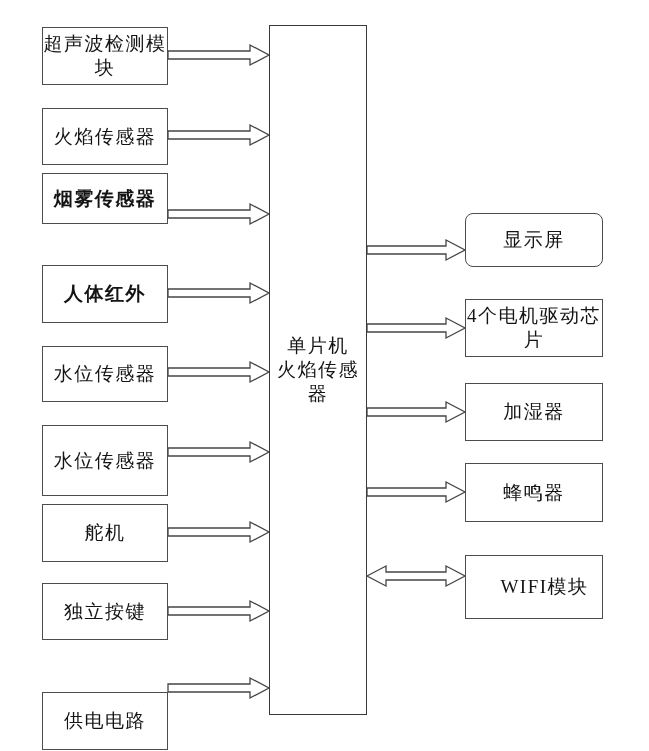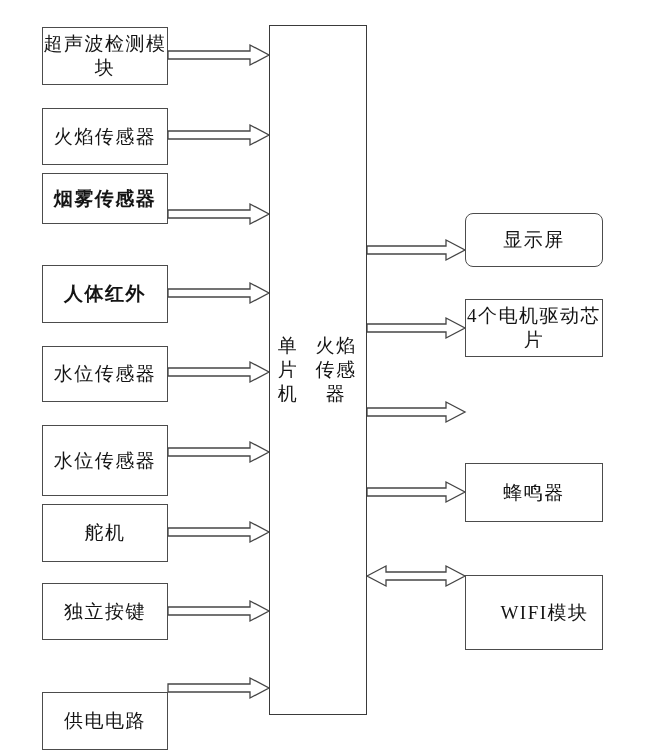--- a/index.html
+++ b/index.html
@@ -37,39 +37,39 @@
     align-items: center;
     justify-content: center;
     text-align: center;
     font-size: 19px;
     letter-spacing: 1.5px;
     color: #141414;
     line-height: 1.25;
   }
   .node.center {
     border-color: #3a3a3a;
-    flex-direction: row;
+    flex-direction: column;
   }
   .left-col  { left: 42px;  width: 126px; }
   .right-col { left: 465px; width: 138px; }
   .center    { left: 269px; top: 25px; width: 98px; height: 690px; }
   .l0 { top: 27px;  height: 58px; }
   .l1 { top: 108px; height: 57px; }
   .l2 { top: 173px; height: 51px; font-weight: bold; }
   .l3 { top: 265px; height: 58px; font-weight: bold; }
   .l4 { top: 346px; height: 56px; }
   .l5 { top: 425px; height: 71px; }
   .l6 { top: 504px; height: 58px; }
   .l7 { top: 583px; height: 57px; }
   .l8 { top: 692px; height: 58px; }
   .r0 { top: 213px; height: 54px; border-radius: 8px; }
   .r1 { top: 299px; height: 58px; }
   .r2 { top: 383px; height: 58px; }
   .r3 { top: 463px; height: 59px; }
-  .r4 { top: 575px; height: 75px; padding-left: 21px; }
+  .r4 { top: 555px; height: 64px; padding-left: 21px; }
 </style>
 </head>
 <body>
 
 <div class="canvas">
 
   <svg id="connector-layer" class="arrow-layer" viewBox="0 0 649 751">
       <polygon points="168,51 250,51 250,45 269,55 250,65 250,59 168,59"></polygon>
       <polygon points="168,131 250,131 250,125 269,135 250,145 250,139 168,139"></polygon>
       <polygon points="168,210 250,210 250,204 269,214 250,224 250,218 168,218"></polygon>
@@ -118,20 +118,23 @@
     <span>单片机</span>
     <span>火焰传感器</span>
   </div>
 
   <div class="node right-col r0">
     <span>显示屏</span>
   </div>
   <div class="node right-col r1">
     <span>4个电机驱动芯片</span>
   </div>
+  <div class="node right-col r2">
+    <span>加湿器</span>
+  </div>
   <div class="node right-col r3">
     <span>蜂鸣器</span>
   </div>
   <div class="node right-col r4">
     <span>WIFI模块</span>
   </div>
 
 </div>
 
 </body></html>

